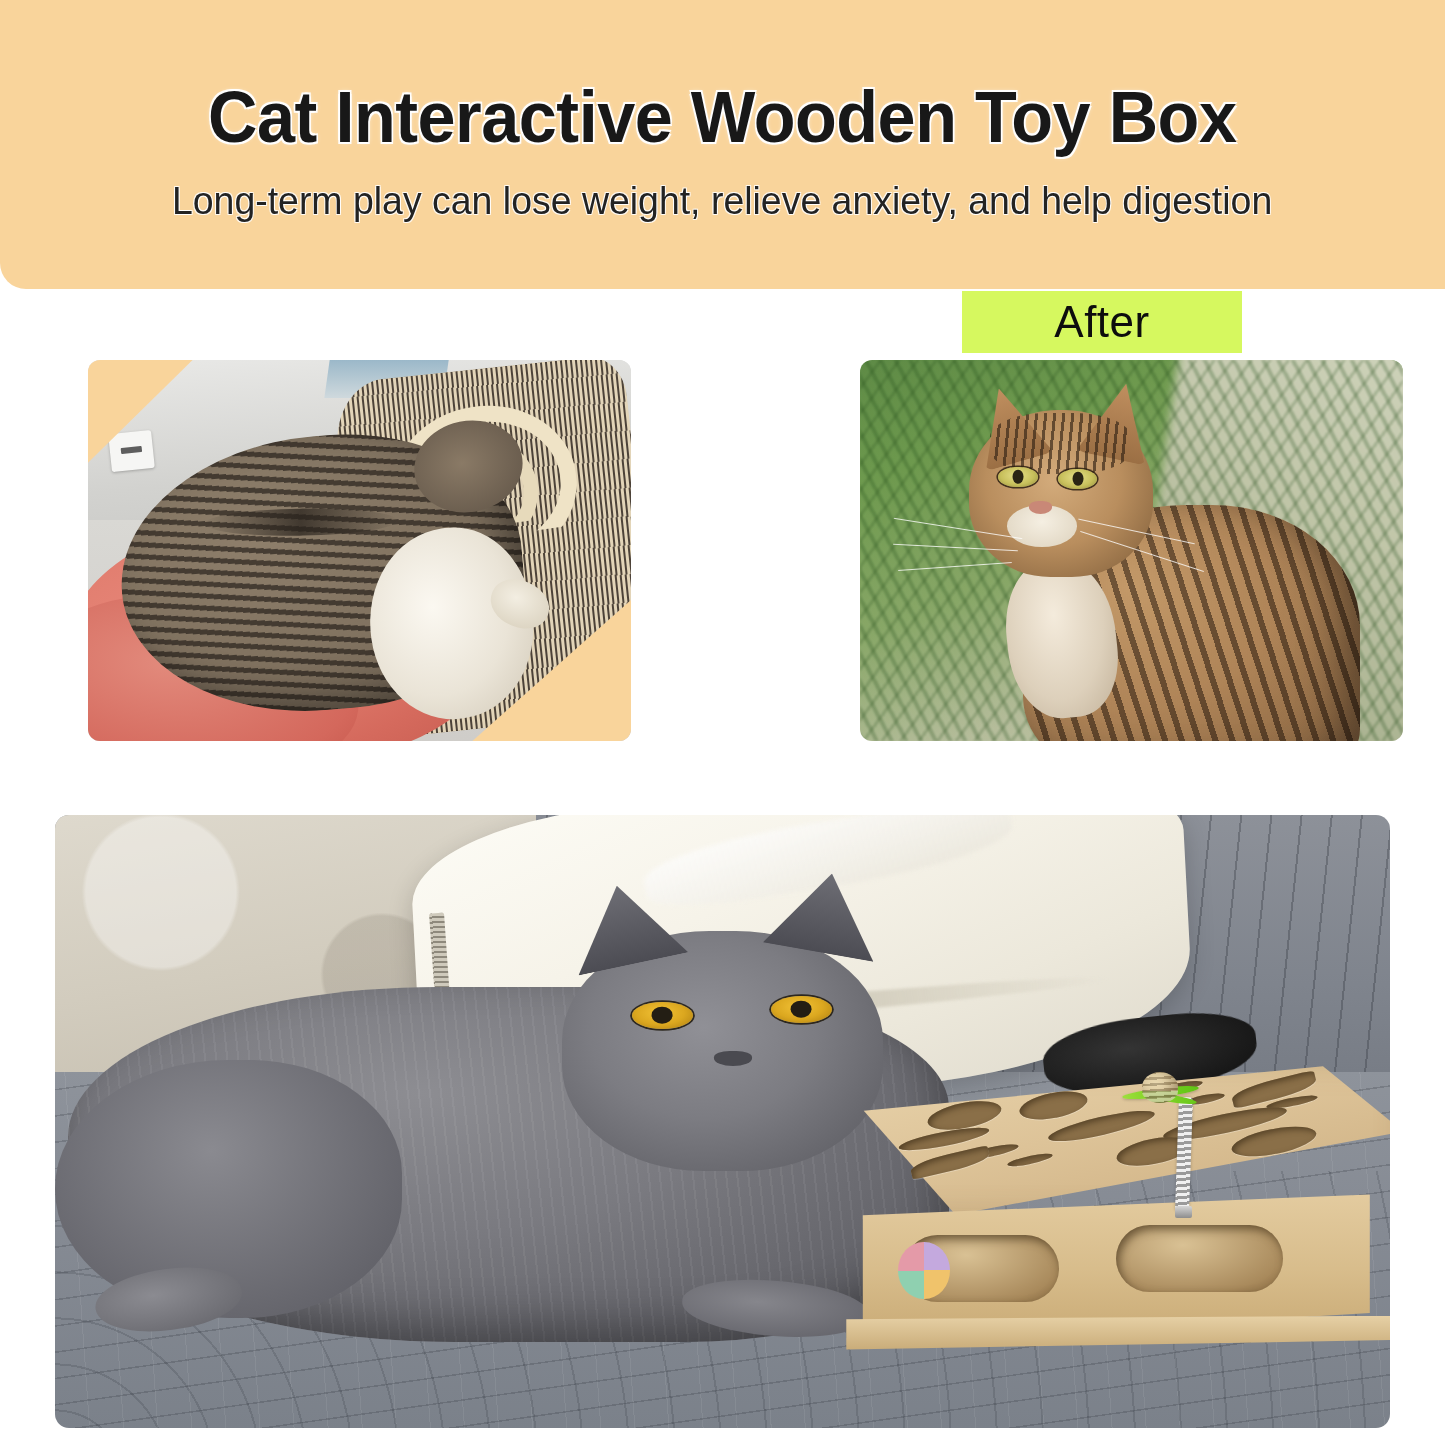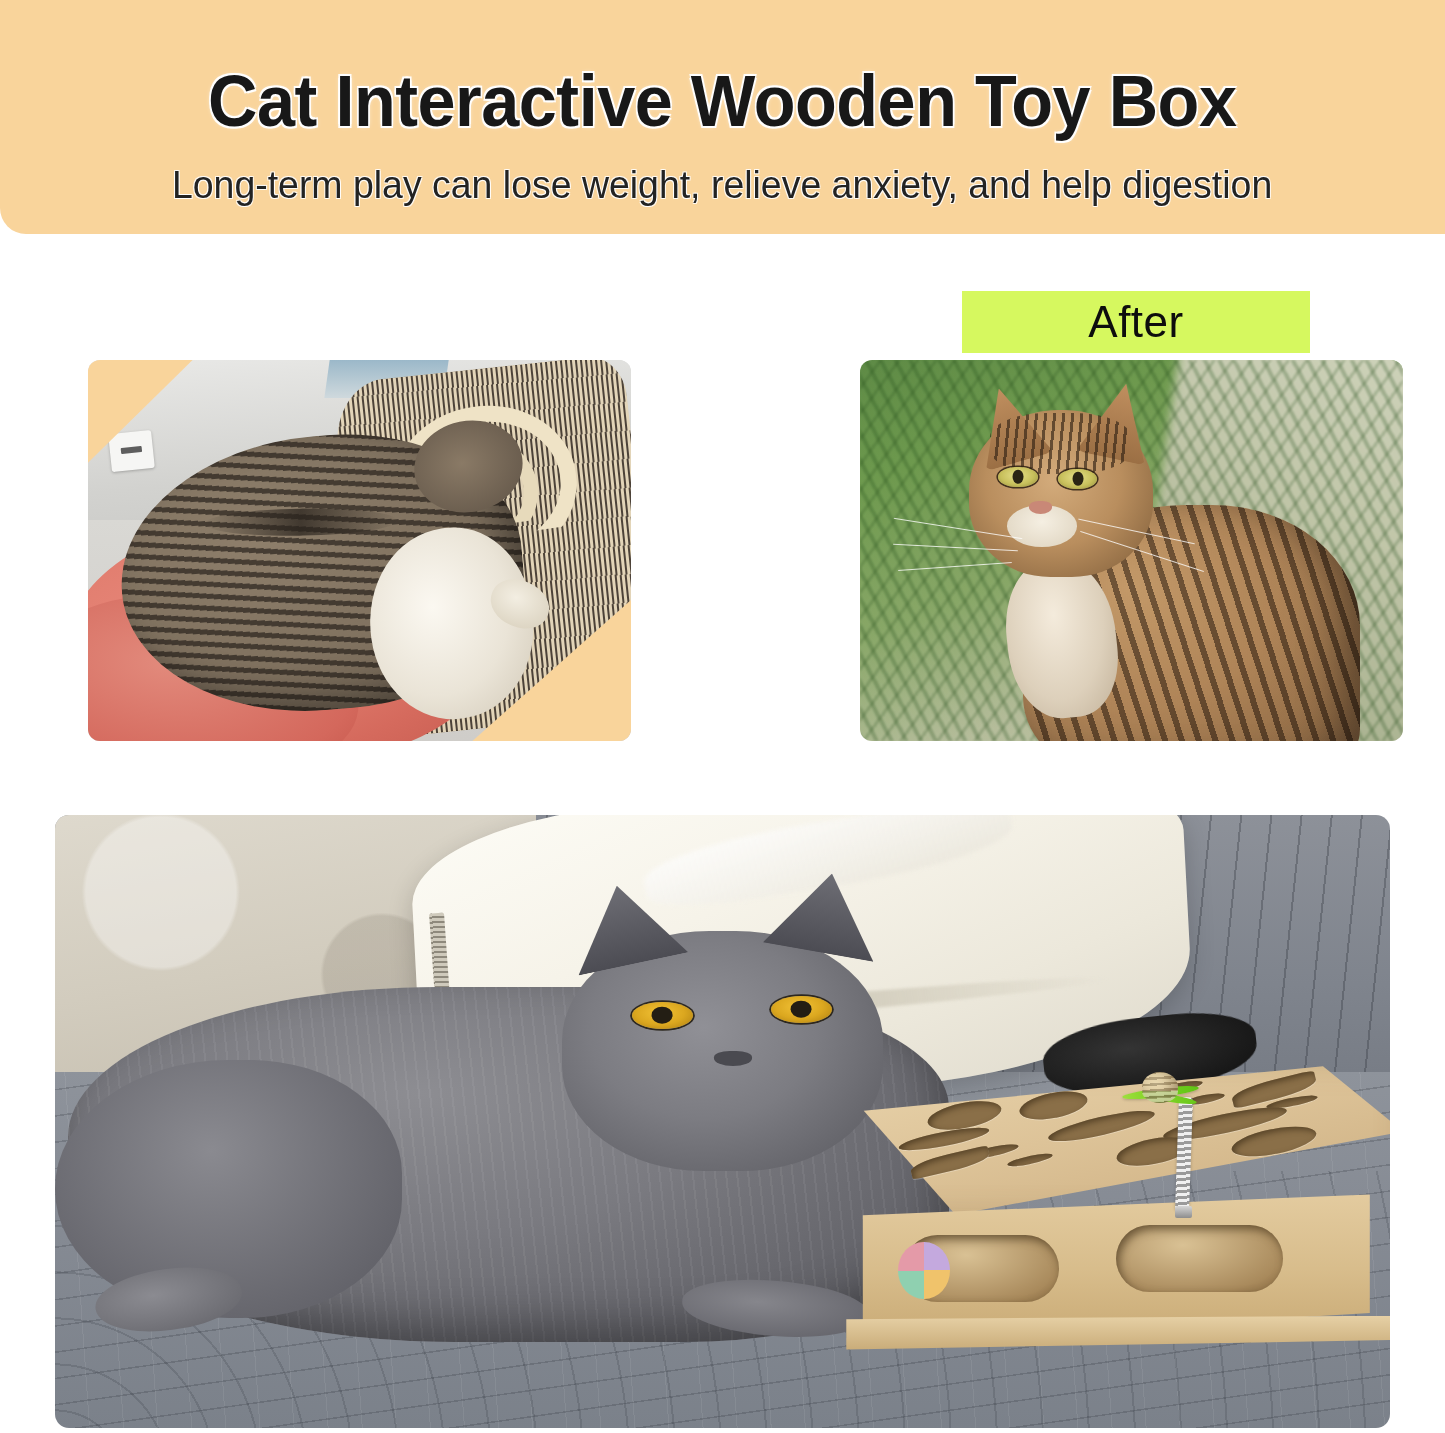--- a/index.html
+++ b/index.html
@@ -7,26 +7,26 @@
   html, body {
     width:1445px; height:1433px;
     background:#ffffff;
     font-family:"Liberation Sans", sans-serif;
     overflow:hidden;
   }
   .page { position:relative; width:1445px; height:1433px; background:#fff; }
 
   
   .header-banner{
-    position:absolute; left:0; top:0; width:1445px; height:234px;
+    position:absolute; left:0; top:0; width:1445px; height:289px;
     background:#F9D49B;
     border-bottom-left-radius:26px;
     display:flex; flex-direction:column;
     align-items:center; justify-content:flex-start;
-    padding-top:64px;
+    padding-top:80px;
   }
   .headline{
     font-size:72px; line-height:1.05; font-weight:700;
     color:#181818; letter-spacing:-0.5px;
     font-family:"Liberation Sans Narrow","Liberation Sans",sans-serif;
     transform:scaleX(0.95); transform-origin:center;
     text-shadow:
       -1.6px -1.6px 0 rgba(255,255,255,.95),
        1.6px -1.6px 0 rgba(255,255,255,.95),
       -1.6px  1.6px 0 rgba(255,255,255,.95),
@@ -51,21 +51,21 @@
   
   .cmp-label{
     position:absolute; height:62px;
     background:#D6F85F;
     display:flex; align-items:center; justify-content:center;
     font-size:44px; font-weight:400; color:#0d0d0d;
     font-family:"Liberation Sans Narrow","Liberation Sans",sans-serif;
     letter-spacing:0.5px;
   }
   .label-before{ left:190px; top:291px; width:336px; }
-  .label-after { left:962px; top:291px; width:348px; }
+  .label-after { left:962px; top:291px; width:280px; }
 
   
   .photo{ position:absolute; overflow:hidden; border-radius:12px; }
   .photo-before{ left:88px;  top:360px; width:543px; height:381px; }
   .photo-after { left:860px; top:360px; width:543px; height:381px; }
   .photo-hero  { left:55px;  top:815px; width:1335px; height:613px; border-radius:14px; }
 
   
   .bf-bg{ position:absolute; inset:0; background:#d8d8d6; }
   .bf-wall{

